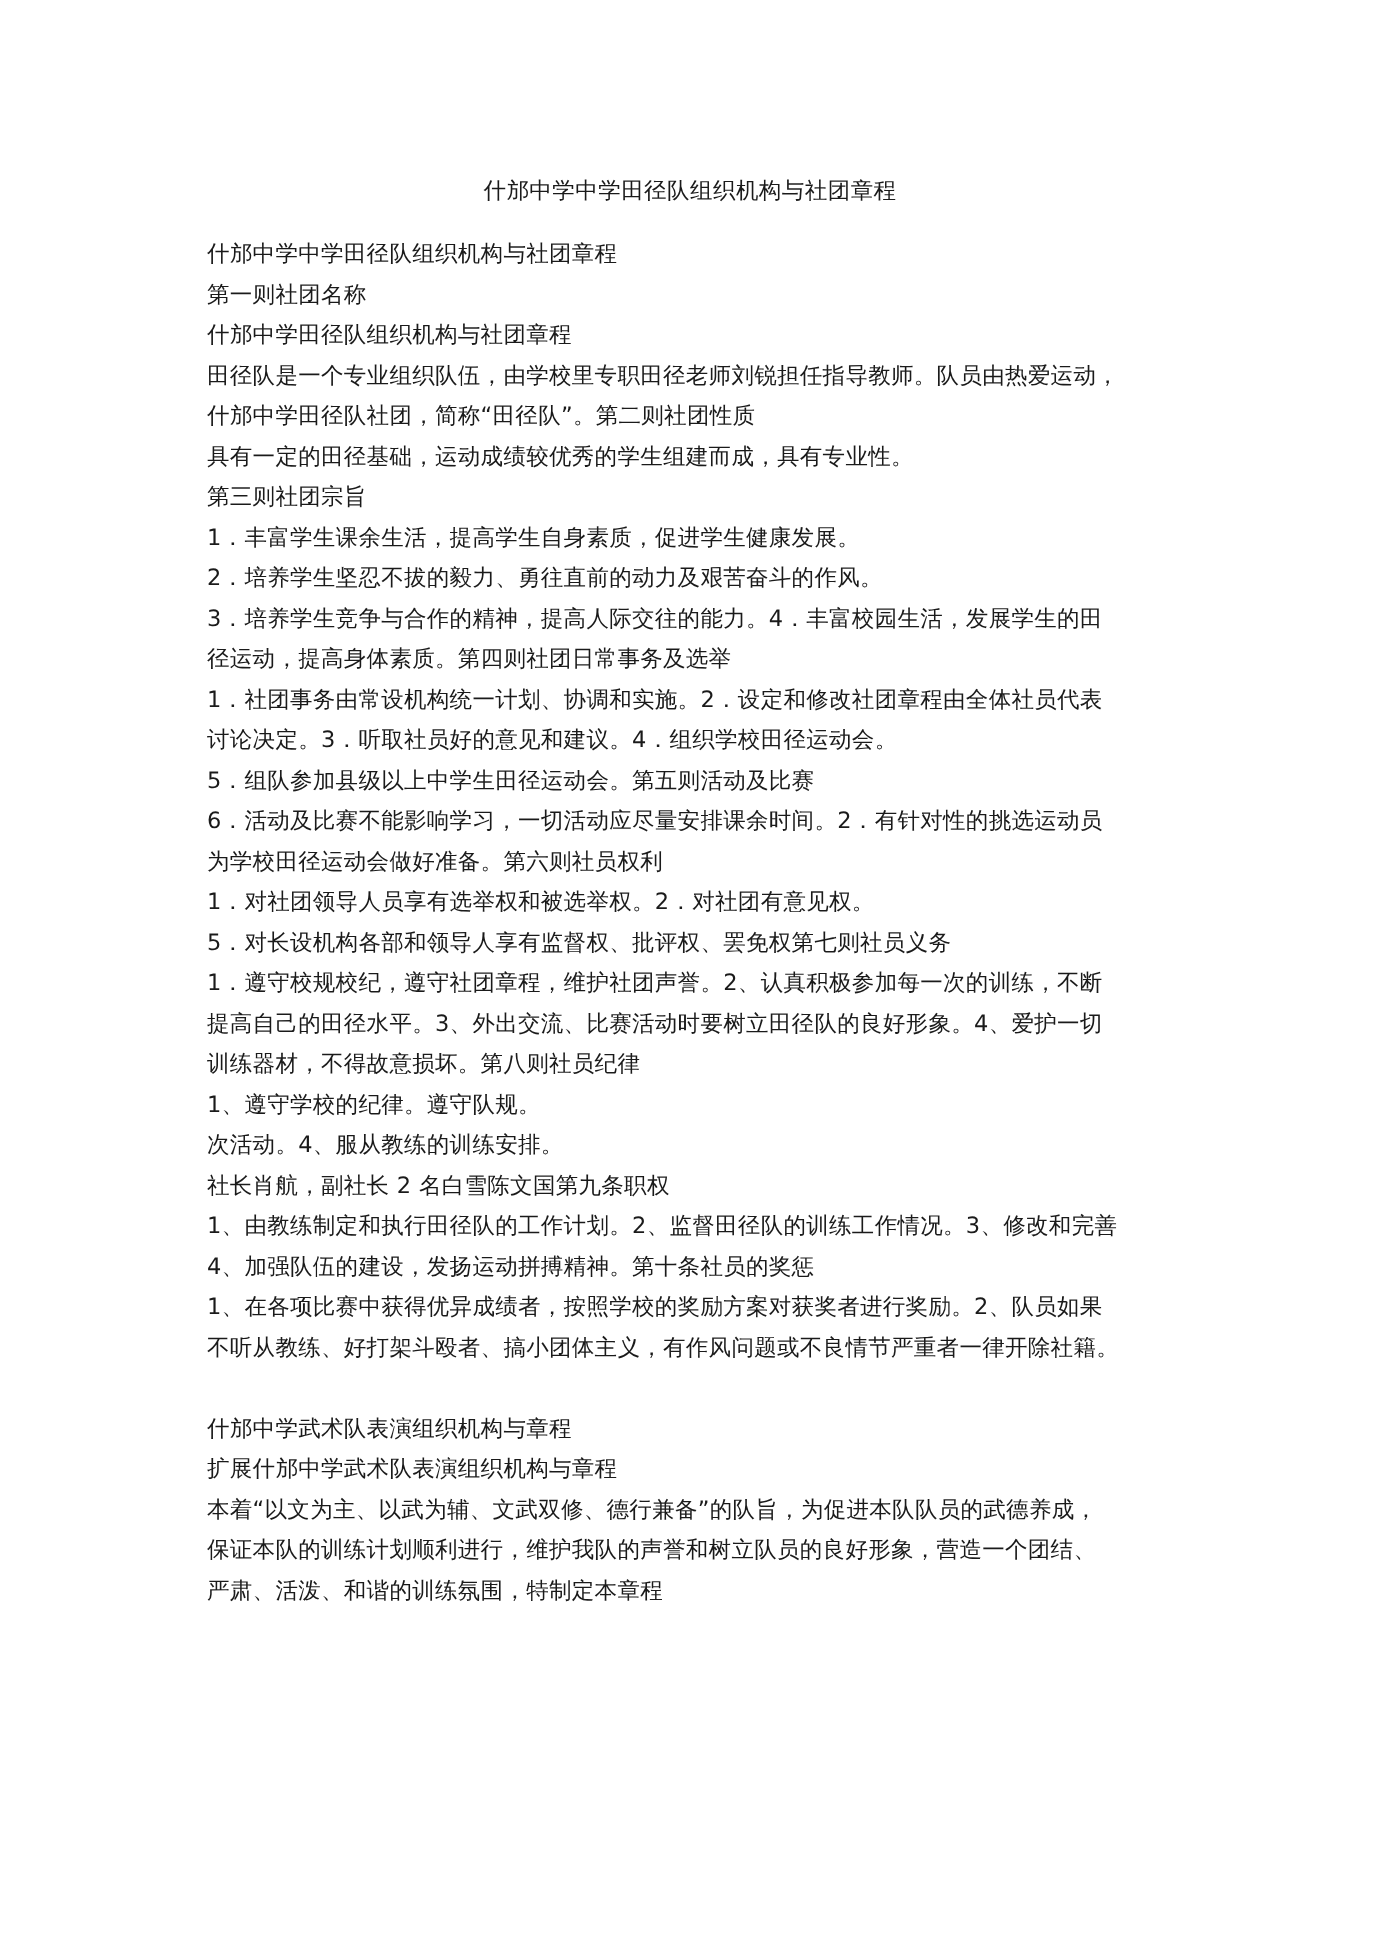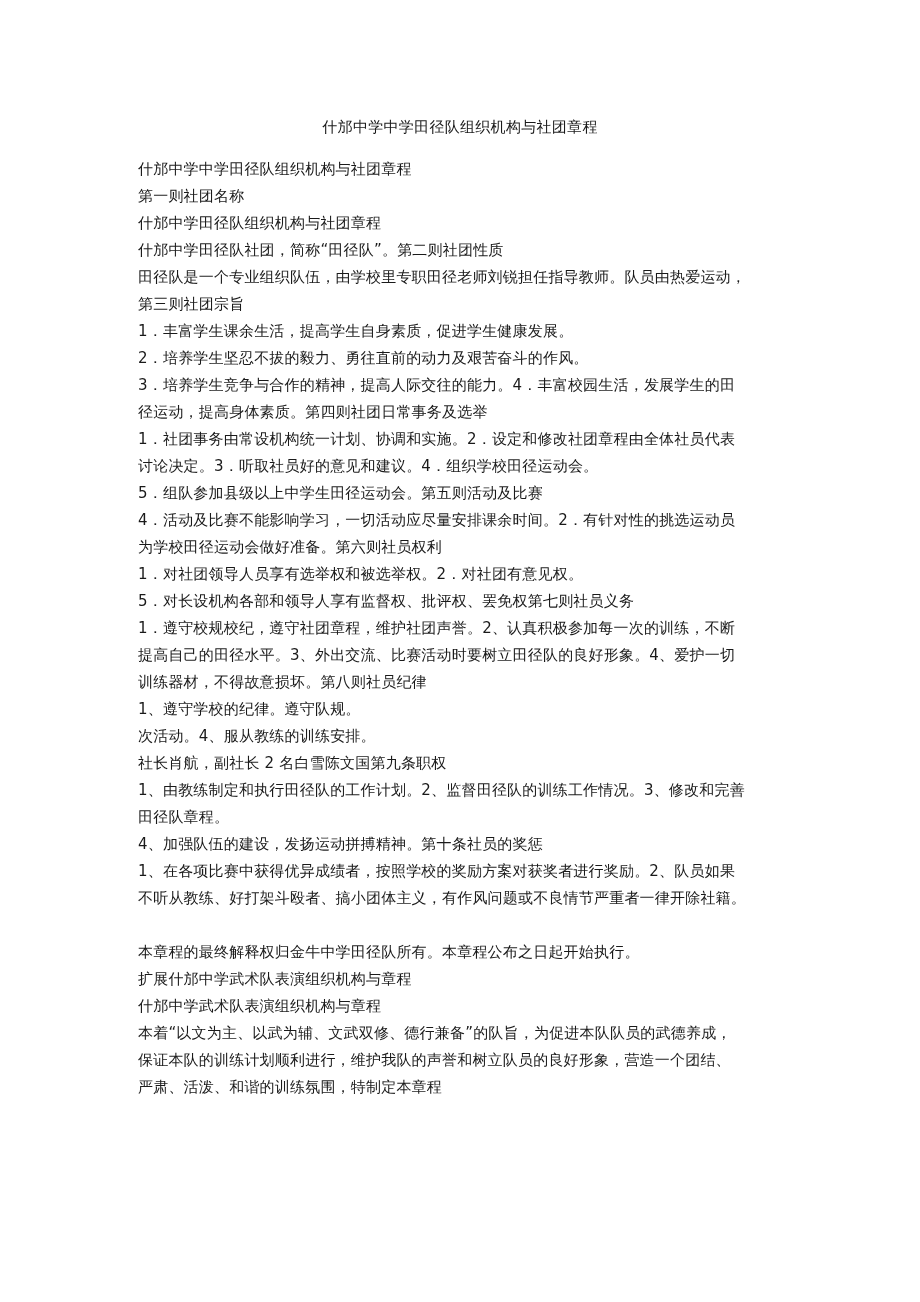--- a/index.html
+++ b/index.html
@@ -15,48 +15,47 @@
 </head>
 <body>
 
 <div class="page">
   <div class="title">什邡中学中学田径队组织机构与社团章程</div>
 
   <div class="body">
     <div class="line">什邡中学中学田径队组织机构与社团章程</div>
     <div class="line">第一则社团名称</div>
     <div class="line">什邡中学田径队组织机构与社团章程</div>
+    <div class="line">田径队是一个专业组织队伍，由学校里专职田径老师刘锐担任指导教师。队员由热爱运动，</div>
     <div class="line">什邡中学田径队社团，简称“田径队”。第二则社团性质</div>
-    <div class="line">田径队是一个专业组织队伍，由学校里专职田径老师刘锐担任指导教师。队员由热爱运动，</div>
+    <div class="line">具有一定的田径基础，运动成绩较优秀的学生组建而成，具有专业性。</div>
     <div class="line">第三则社团宗旨</div>
     <div class="line">1．丰富学生课余生活，提高学生自身素质，促进学生健康发展。</div>
     <div class="line">2．培养学生坚忍不拔的毅力、勇往直前的动力及艰苦奋斗的作风。</div>
     <div class="line">3．培养学生竞争与合作的精神，提高人际交往的能力。4．丰富校园生活，发展学生的田</div>
     <div class="line">径运动，提高身体素质。第四则社团日常事务及选举</div>
     <div class="line">1．社团事务由常设机构统一计划、协调和实施。2．设定和修改社团章程由全体社员代表</div>
     <div class="line">讨论决定。3．听取社员好的意见和建议。4．组织学校田径运动会。</div>
     <div class="line">5．组队参加县级以上中学生田径运动会。第五则活动及比赛</div>
-    <div class="line">4．活动及比赛不能影响学习，一切活动应尽量安排课余时间。2．有针对性的挑选运动员</div>
+    <div class="line">6．活动及比赛不能影响学习，一切活动应尽量安排课余时间。2．有针对性的挑选运动员</div>
     <div class="line">为学校田径运动会做好准备。第六则社员权利</div>
     <div class="line">1．对社团领导人员享有选举权和被选举权。2．对社团有意见权。</div>
     <div class="line">5．对长设机构各部和领导人享有监督权、批评权、罢免权第七则社员义务</div>
     <div class="line">1．遵守校规校纪，遵守社团章程，维护社团声誉。2、认真积极参加每一次的训练，不断</div>
     <div class="line">提高自己的田径水平。3、外出交流、比赛活动时要树立田径队的良好形象。4、爱护一切</div>
     <div class="line">训练器材，不得故意损坏。第八则社员纪律</div>
     <div class="line">1、遵守学校的纪律。遵守队规。</div>
     <div class="line">次活动。4、服从教练的训练安排。</div>
     <div class="line">社长肖航，副社长 2 名白雪陈文国第九条职权</div>
     <div class="line">1、由教练制定和执行田径队的工作计划。2、监督田径队的训练工作情况。3、修改和完善</div>
-    <div class="line">田径队章程。</div>
     <div class="line">4、加强队伍的建设，发扬运动拼搏精神。第十条社员的奖惩</div>
     <div class="line">1、在各项比赛中获得优异成绩者，按照学校的奖励方案对获奖者进行奖励。2、队员如果</div>
     <div class="line">不听从教练、好打架斗殴者、搞小团体主义，有作风问题或不良情节严重者一律开除社籍。</div>
 
     <div class="gap"></div>
 
-    <div class="line">本章程的最终解释权归金牛中学田径队所有。本章程公布之日起开始执行。</div>
+    <div class="line">什邡中学武术队表演组织机构与章程</div>
     <div class="line">扩展什邡中学武术队表演组织机构与章程</div>
-    <div class="line">什邡中学武术队表演组织机构与章程</div>
     <div class="line">本着“以文为主、以武为辅、文武双修、德行兼备”的队旨，为促进本队队员的武德养成，</div>
     <div class="line">保证本队的训练计划顺利进行，维护我队的声誉和树立队员的良好形象，营造一个团结、</div>
     <div class="line">严肃、活泼、和谐的训练氛围，特制定本章程</div>
   </div>
 </div>
 
 </body></html>

